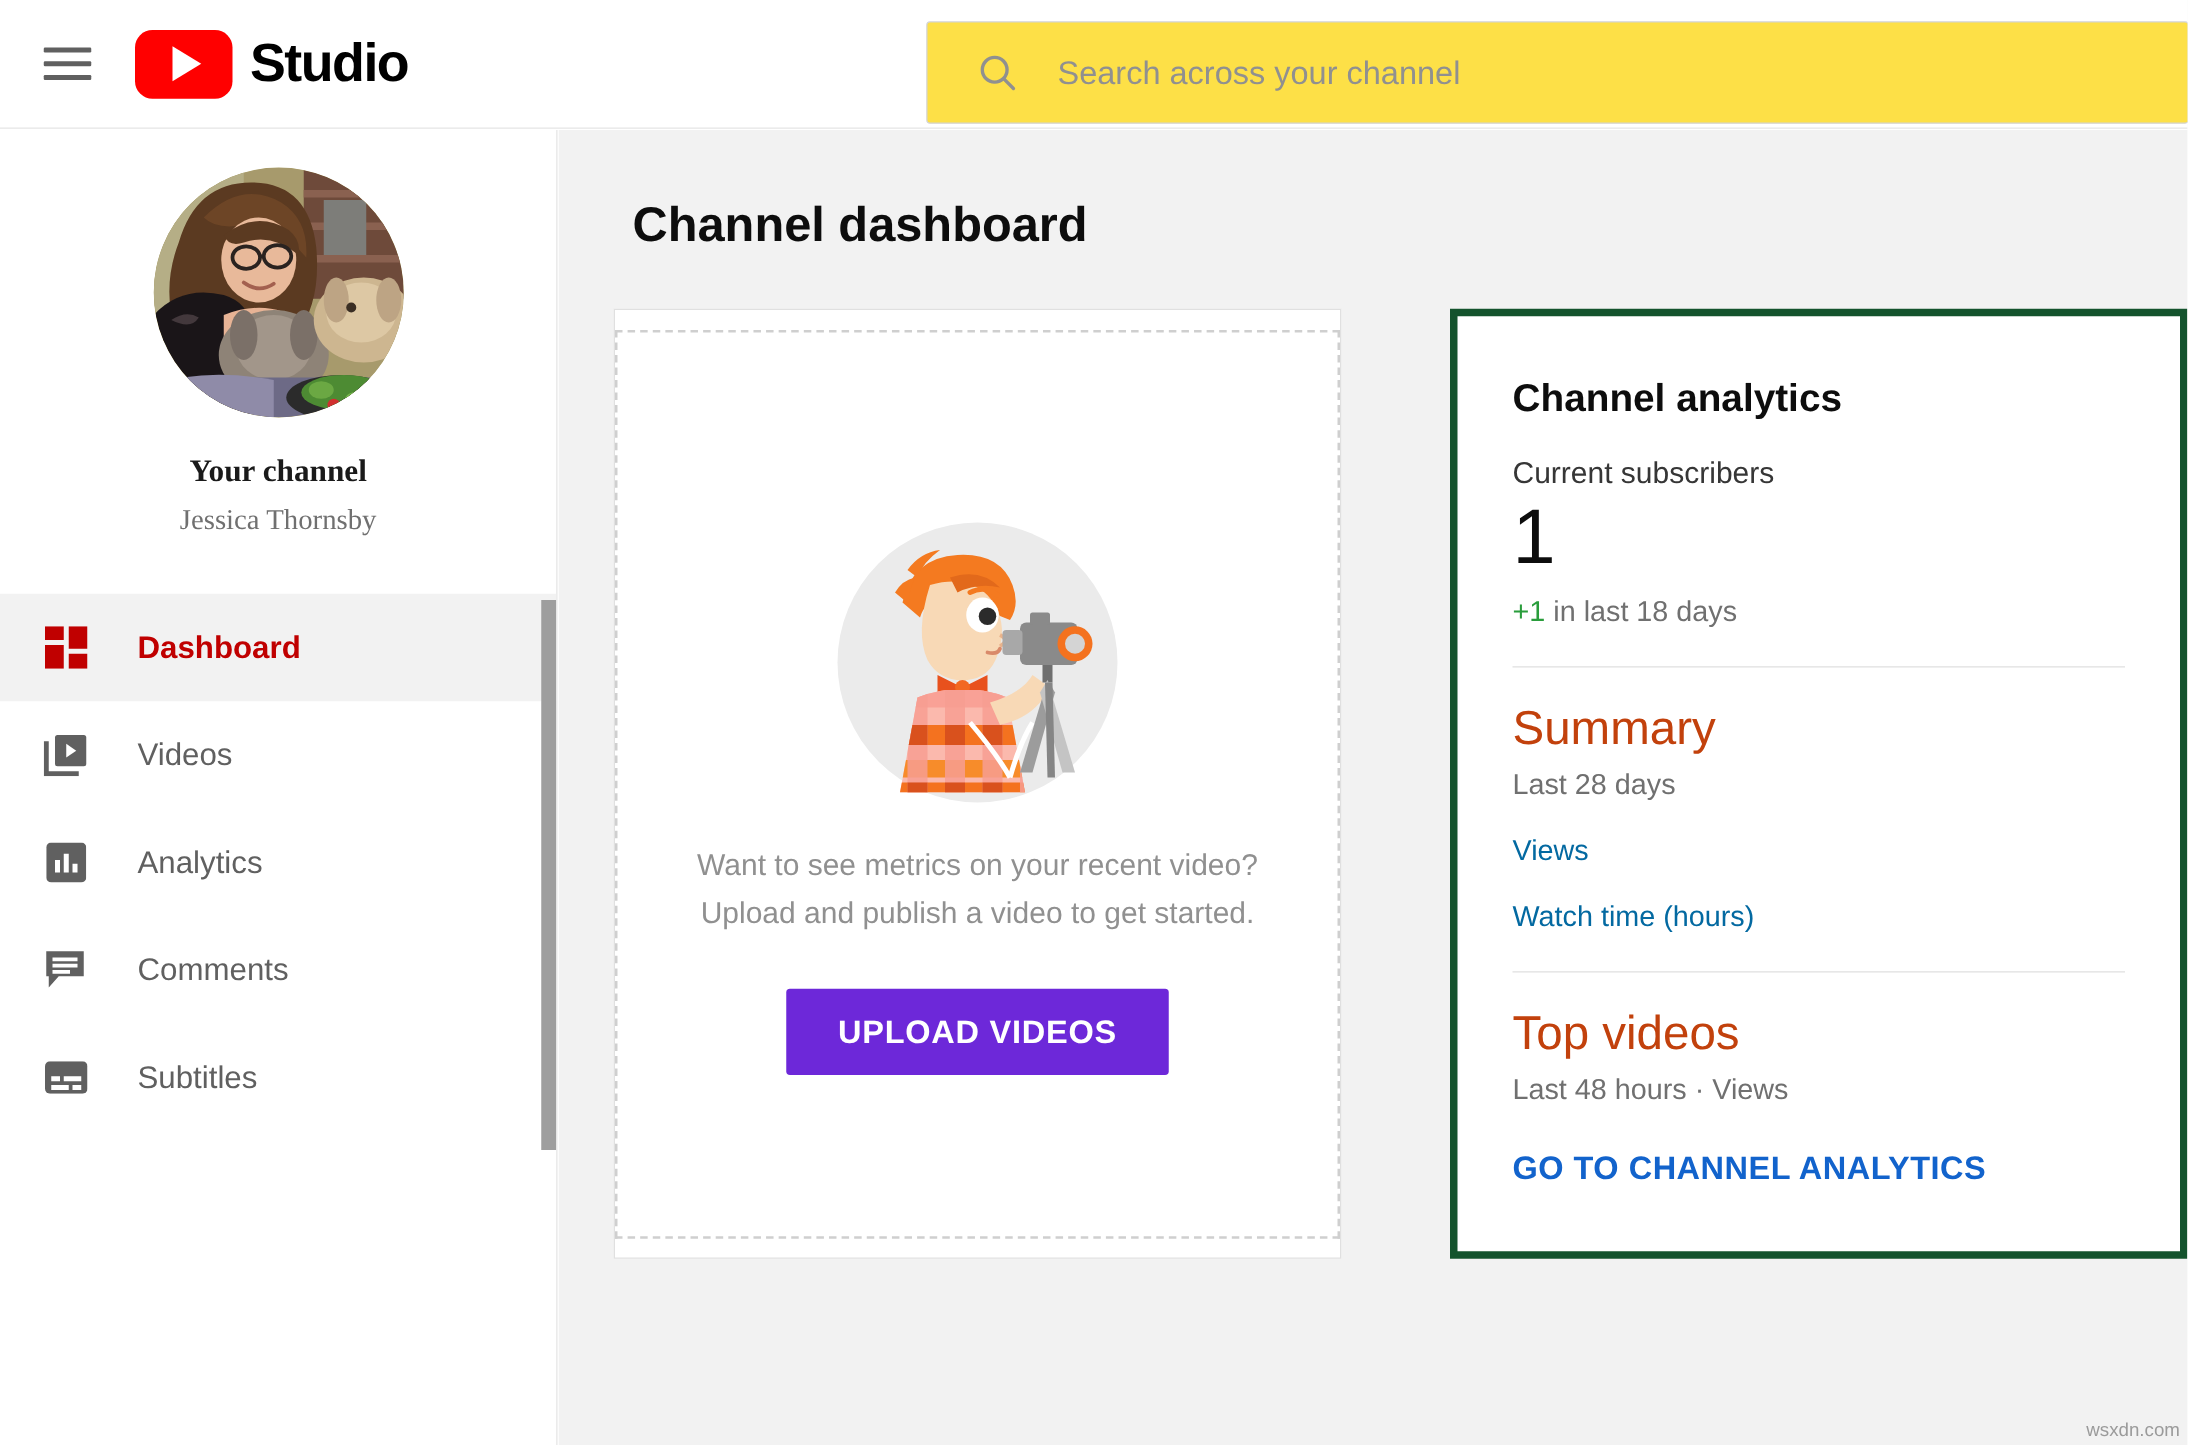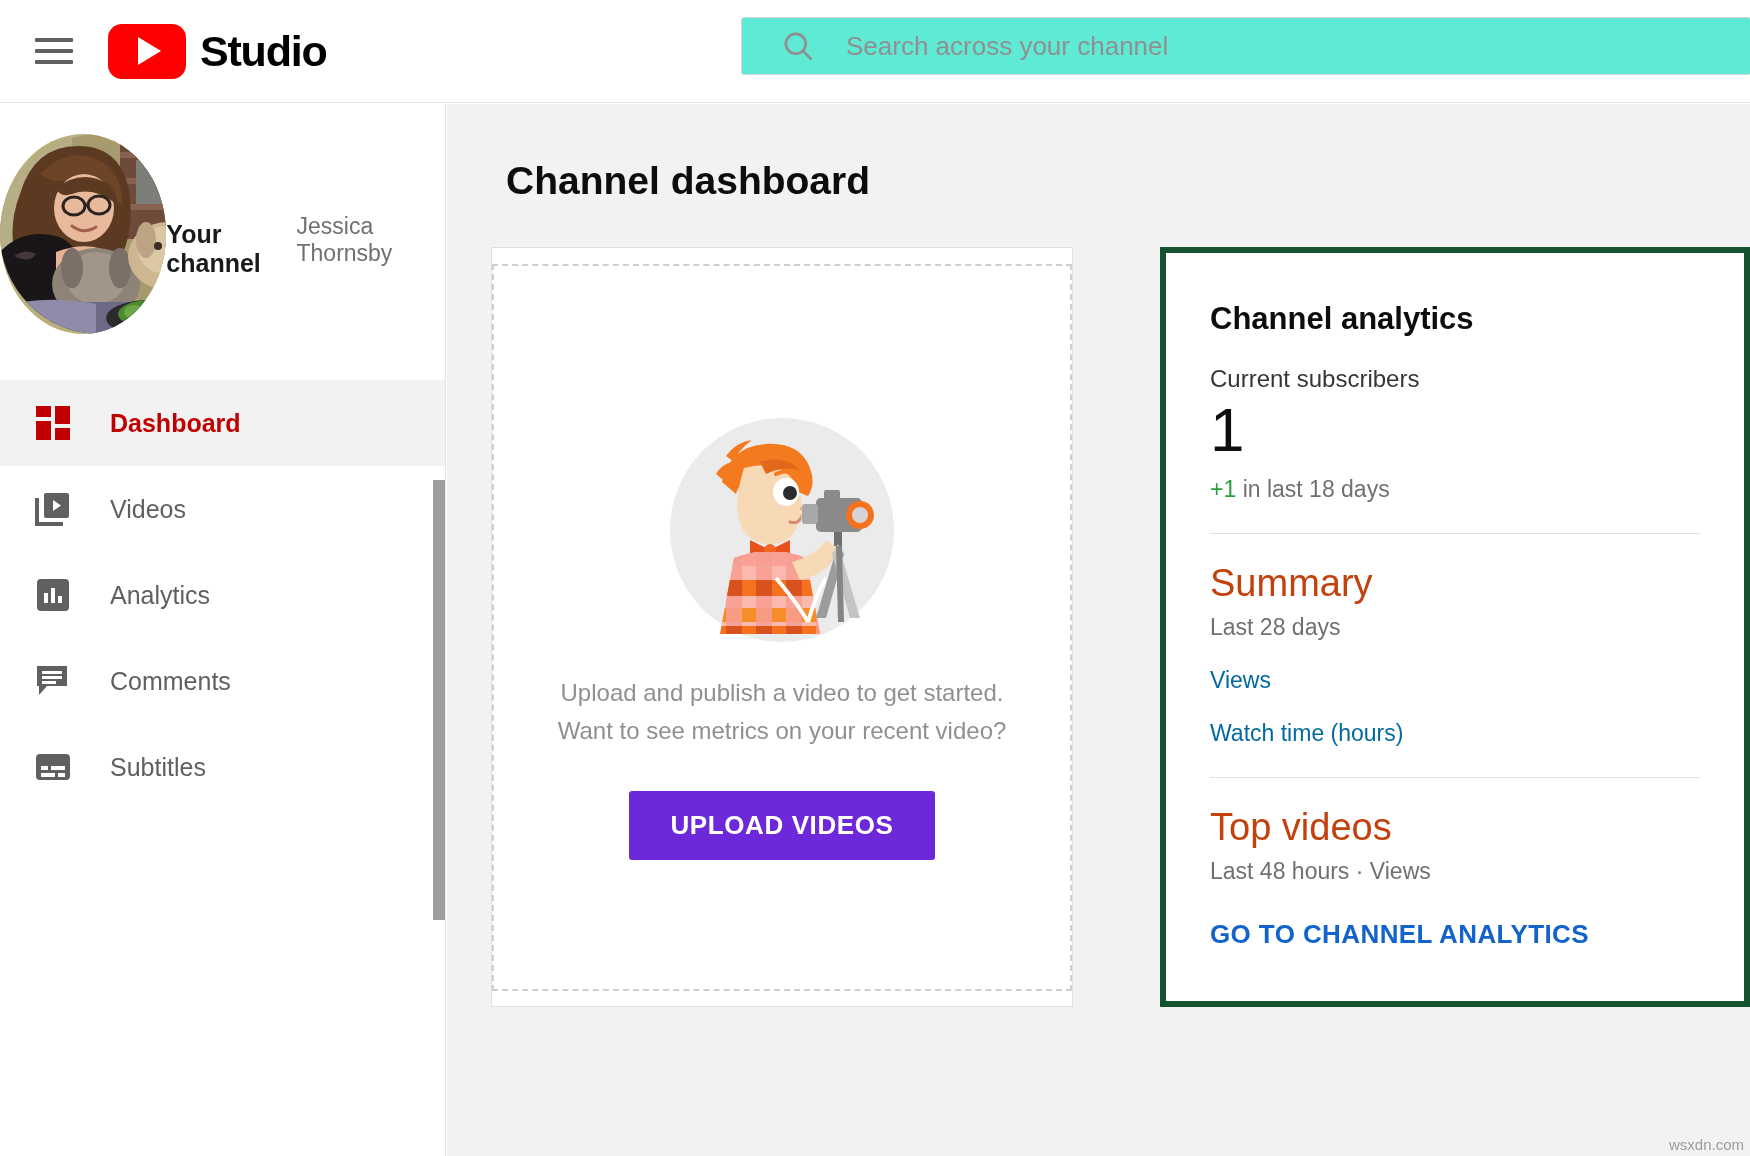--- a/index.html
+++ b/index.html
@@ -41,42 +41,42 @@
     border-top: 14px solid transparent;
     border-bottom: 14px solid transparent;
     margin-left: 5px;
   }
   .brand-word {
     font-size: 43px; font-weight: bold; color: #000000;
     letter-spacing: -1.2px; font-family: "Liberation Sans", sans-serif;
   }
   .searchwrap {
     position: absolute; left: 741px; top: 17px;
-    width: 1010px; height: 58px;
+    width: 1010px; height: 82px;
     border: 1px solid #d3d3d3; border-radius: 3px;
-    background: #5eead4; display: flex; align-items: center;
+    background: #fde047; display: flex; align-items: center;
   }
   .search-icon { margin-left: 38px; display: flex; align-items: center; }
   .search-input {
     flex: 1; border: none; outline: none;
     font-size: 26px; color: #606060; margin-left: 30px;
     font-family: "Liberation Sans", sans-serif; background: transparent;
   }
   .search-input::placeholder { color: #909090; }
 
   
   .sidebar {
     position: absolute; top: 104px; left: 0;
     width: 446px; height: 1052px;
     background: #ffffff;
     border-right: 1px solid #e5e5e5;
     overflow: hidden;
   }
   .channel-block {
-    padding-top: 30px; display: flex; flex-direction: row; align-items: center;
+    padding-top: 30px; display: flex; flex-direction: column; align-items: center; font-family: Liberation Serif, serif;
   }
   .avatar {
     width: 200px; height: 200px; border-radius: 50%;
     overflow: hidden; position: relative; background: #b9b07e;
     cursor: pointer;
   }
   .avatar svg { display: block; width: 200px; height: 200px; }
   .your-channel {
     margin-top: 30px; font-size: 25px; font-weight: bold; color: #1a1a1a;
   }
@@ -383,22 +383,22 @@
 
                 <rect x="170" y="120" width="8" height="14" fill="#6f6f6f"></rect>
                 <path d="M174 132 l-22 74 l10 0 l18 -64 z" fill="#9c9c9c"></path>
                 <path d="M174 132 l22 74 l-10 0 l-18 -64 z" fill="#c4c4c4"></path>
                 <path d="M172 134 l2 76 l6 0 l-2 -76 z" fill="#858585"></path>
               </g>
             </svg>
           </span>
 
           <div class="upload-text">
+            <div>Want to see metrics on your recent video?</div>
             <div>Upload and publish a video to get started.</div>
-            <div>Want to see metrics on your recent video?</div>
           </div>
 
           <button class="upload-btn">UPLOAD VIDEOS</button>
         </div>
       </div>
 
       <div class="analytics-card">
         <div class="an-title">Channel analytics</div>
         <div class="an-sub">Current subscribers</div>
         <div class="an-big">1</div>

